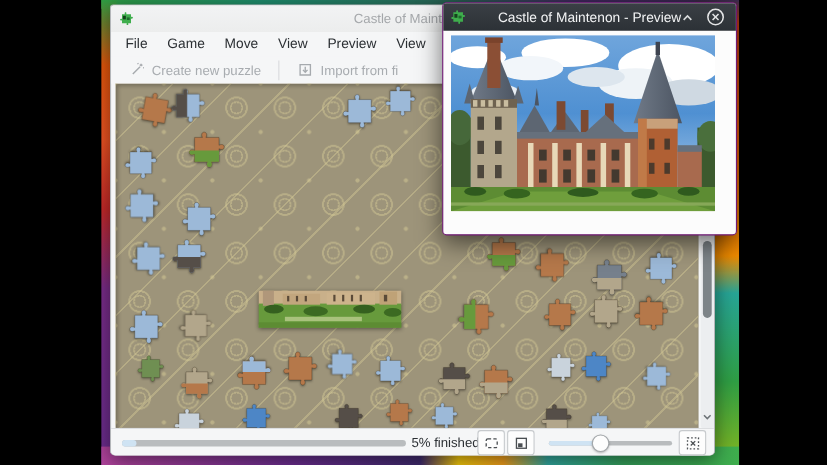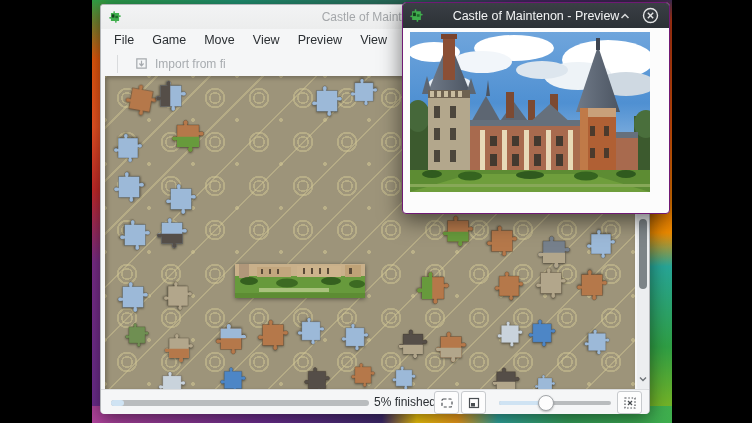--- a/index.html
+++ b/index.html
@@ -157,20 +157,30 @@
     <div id="menubar">
         <span class="menu-item">File</span>
         <span class="menu-item">Game</span>
         <span class="menu-item">Move</span>
         <span class="menu-item">View</span>
         <span class="menu-item">Preview</span>
         <span class="menu-item">View</span>
       </div>
 
     <div id="toolbar">
+      <div class="tool-btn">
+        <svg class="ticon" viewBox="0 0 16 16" stroke="#a6aaae" stroke-width="1.4" fill="none">
+          <line x1="4" y1="12" x2="11" y2="5"></line>
+          <line x1="12" y1="2" x2="12" y2="4.6"></line>
+            <line x1="10.6" y1="3.4" x2="13.4" y2="3.4"></line>
+          <line x1="14" y1="6" x2="14.8" y2="6"></line>
+            <line x1="8.6" y1="1.6" x2="9.4" y2="2.4"></line>
+        </svg>
+        <span>Create new puzzle</span>
+      </div>
       <div class="tool-sep"></div>
       <div class="tool-btn">
         <svg class="ticon" viewBox="0 0 16 16" stroke="#a6aaae" stroke-width="1.3" fill="none">
           <path d="M3,3 L13,3 L13,13 L3,13 Z"></path>
           <line x1="8" y1="5" x2="8" y2="10"></line>
           <path d="M5.8,8 L8,10.4 L10.2,8"></path>
         </svg>
         <span>Import from fi</span>
       </div>
     </div>

